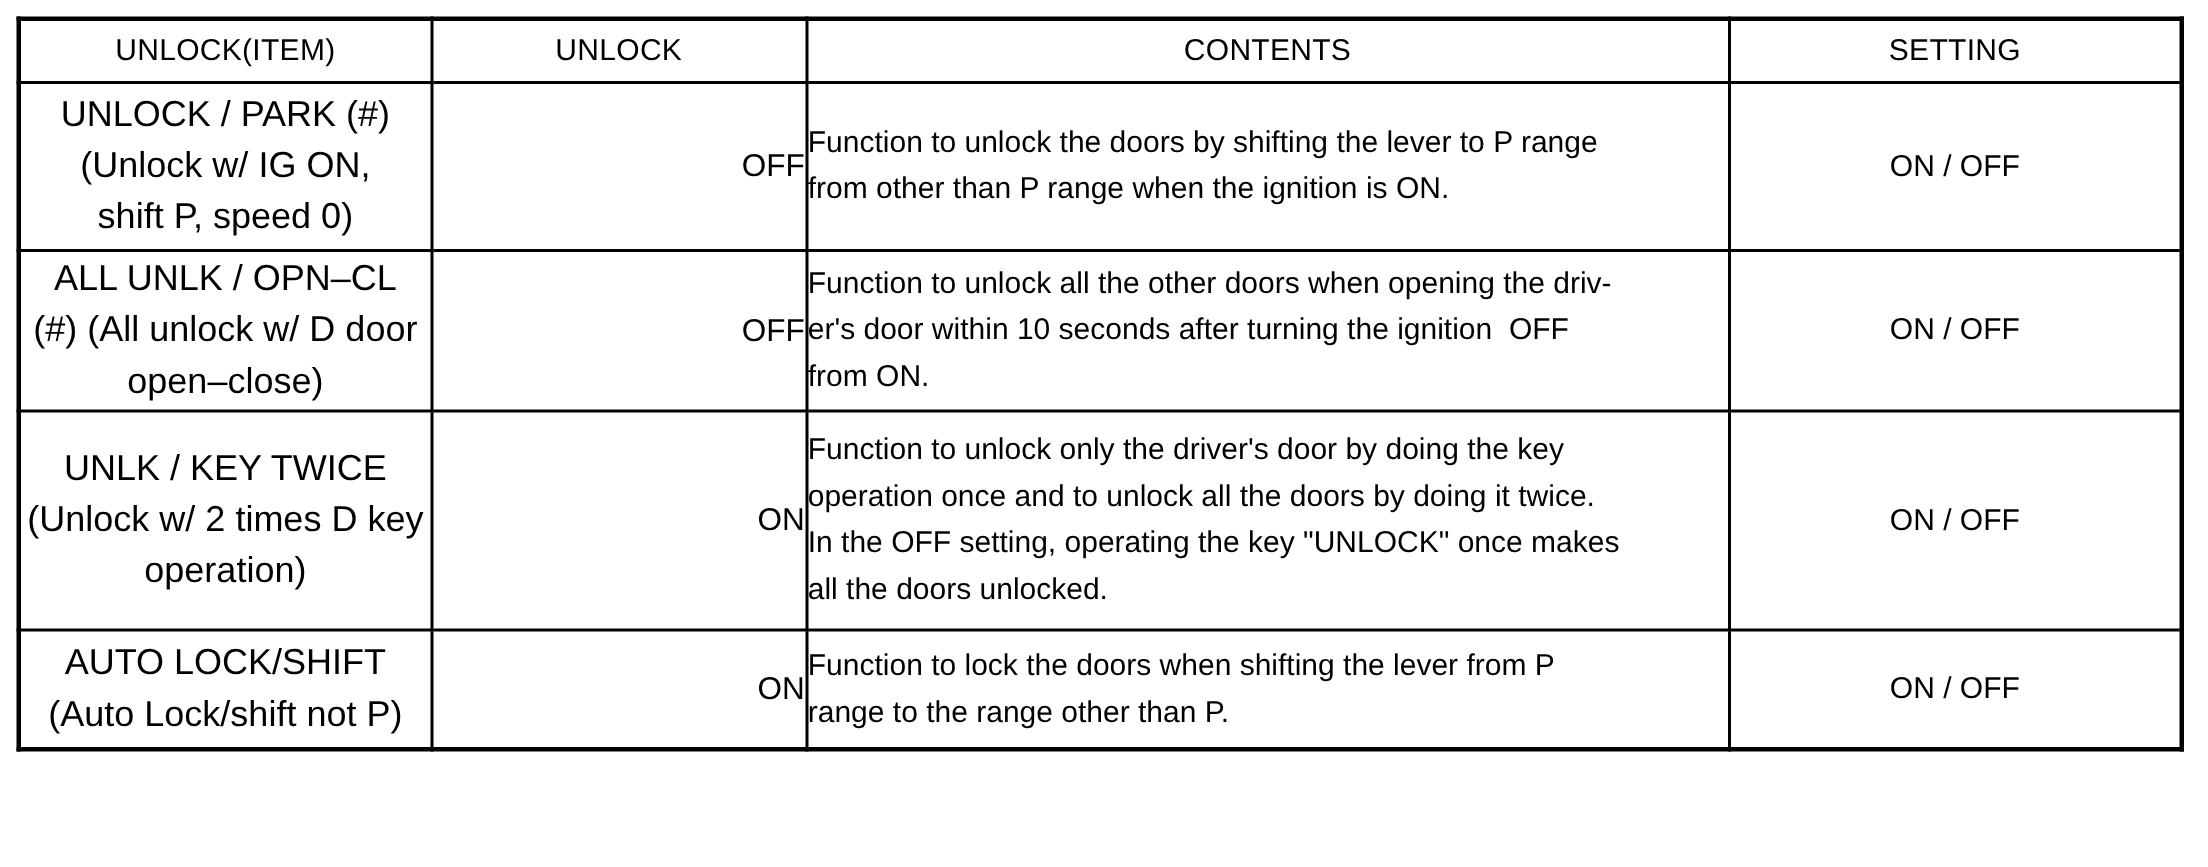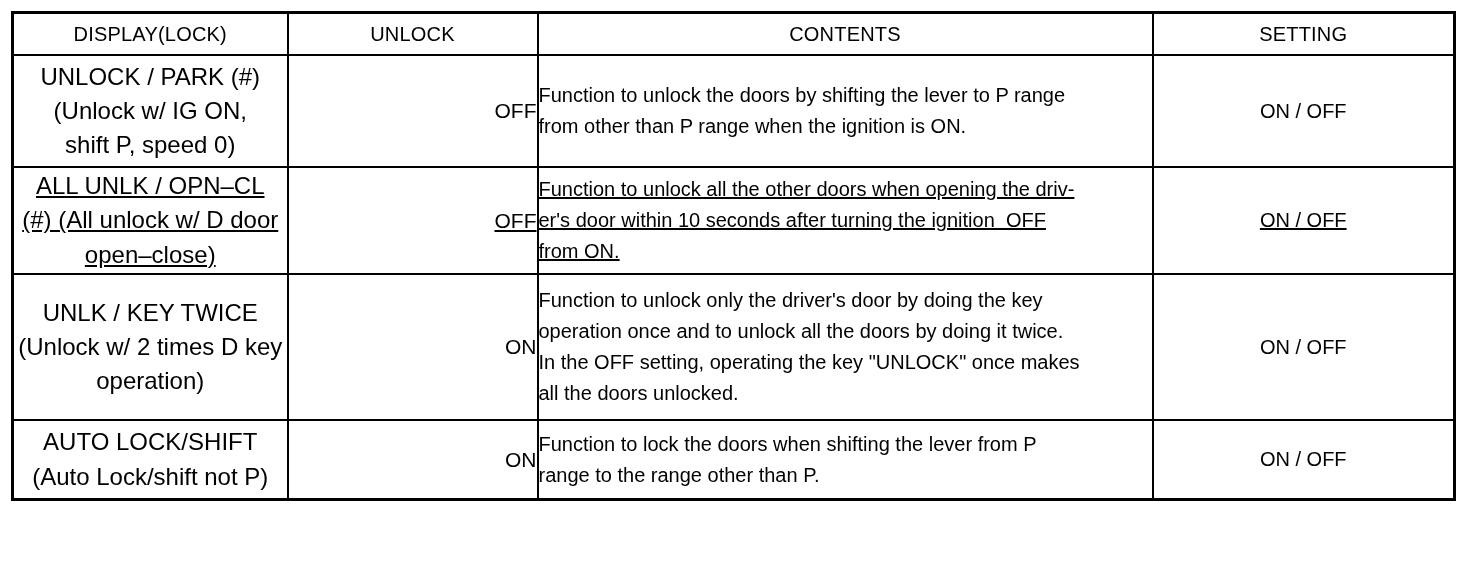--- a/index.html
+++ b/index.html
@@ -76,41 +76,41 @@
   }
   .cell-setting {
     text-align: center;
     font-size: 20px;
     padding: 8px 6px;
   }
   .line { display: block; white-space: pre; }
   .contents-line { display: block; white-space: pre; }
 
   tr.r1 td { height: 110px; }
-  tr.r2 td { height: 105px; text-decoration: underline; }
+  tr.r2 td { height: 105px; }
   tr.r3 td { height: 144px; }
   tr.r4 td { height: 76px; }
   tr.r5 td { height: 77px; }
 </style>
 </head>
 <body>
 
 <div class="page">
   <div class="table-wrap">
     <table class="settings-table">
       <colgroup>
         <col class="c1">
           <col class="c2">
           <col class="c3">
           <col class="c4">
       </colgroup>
       <thead>
         <tr>
           <th>
-            <span class="hdr-inner">DISPLAY(LOCK)</span>
+            <span class="hdr-inner">UNLOCK(ITEM)</span>
           </th>
           <th>
             <span class="hdr-inner">UNLOCK</span>
           </th>
           <th>
             <span class="hdr-inner">CONTENTS</span>
           </th>
           <th>
             <span class="hdr-inner">SETTING</span>
           </th>

